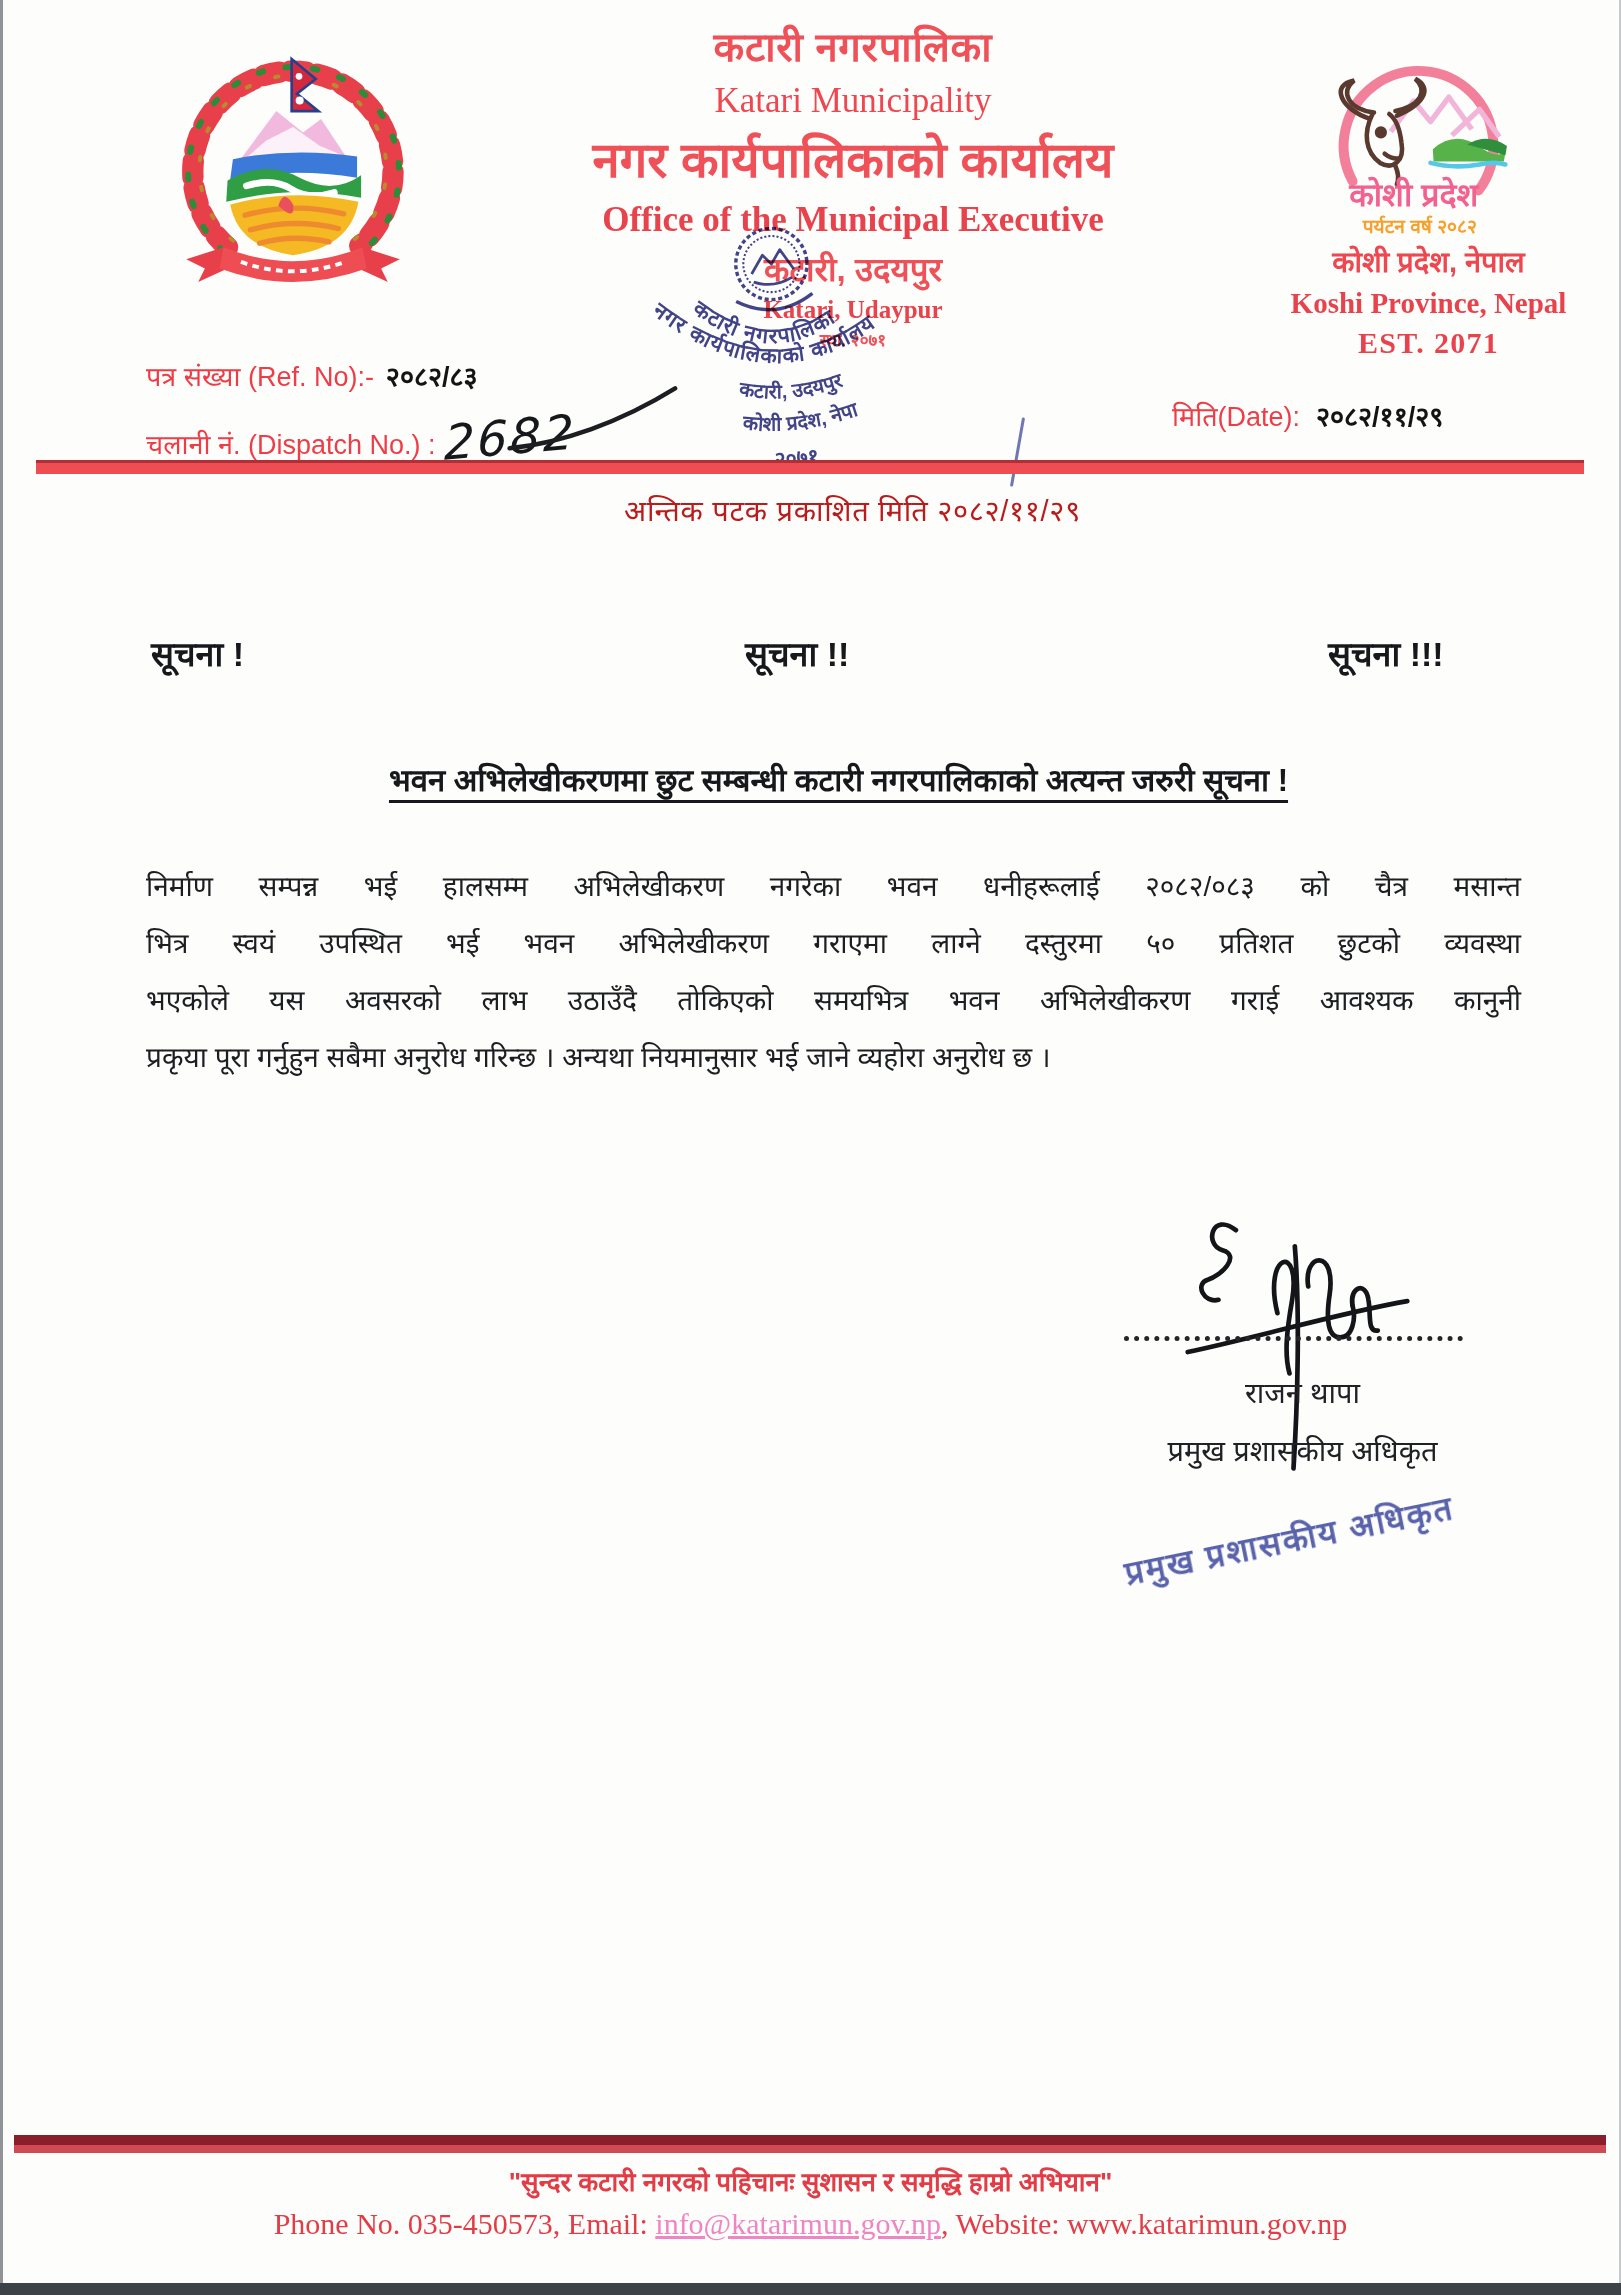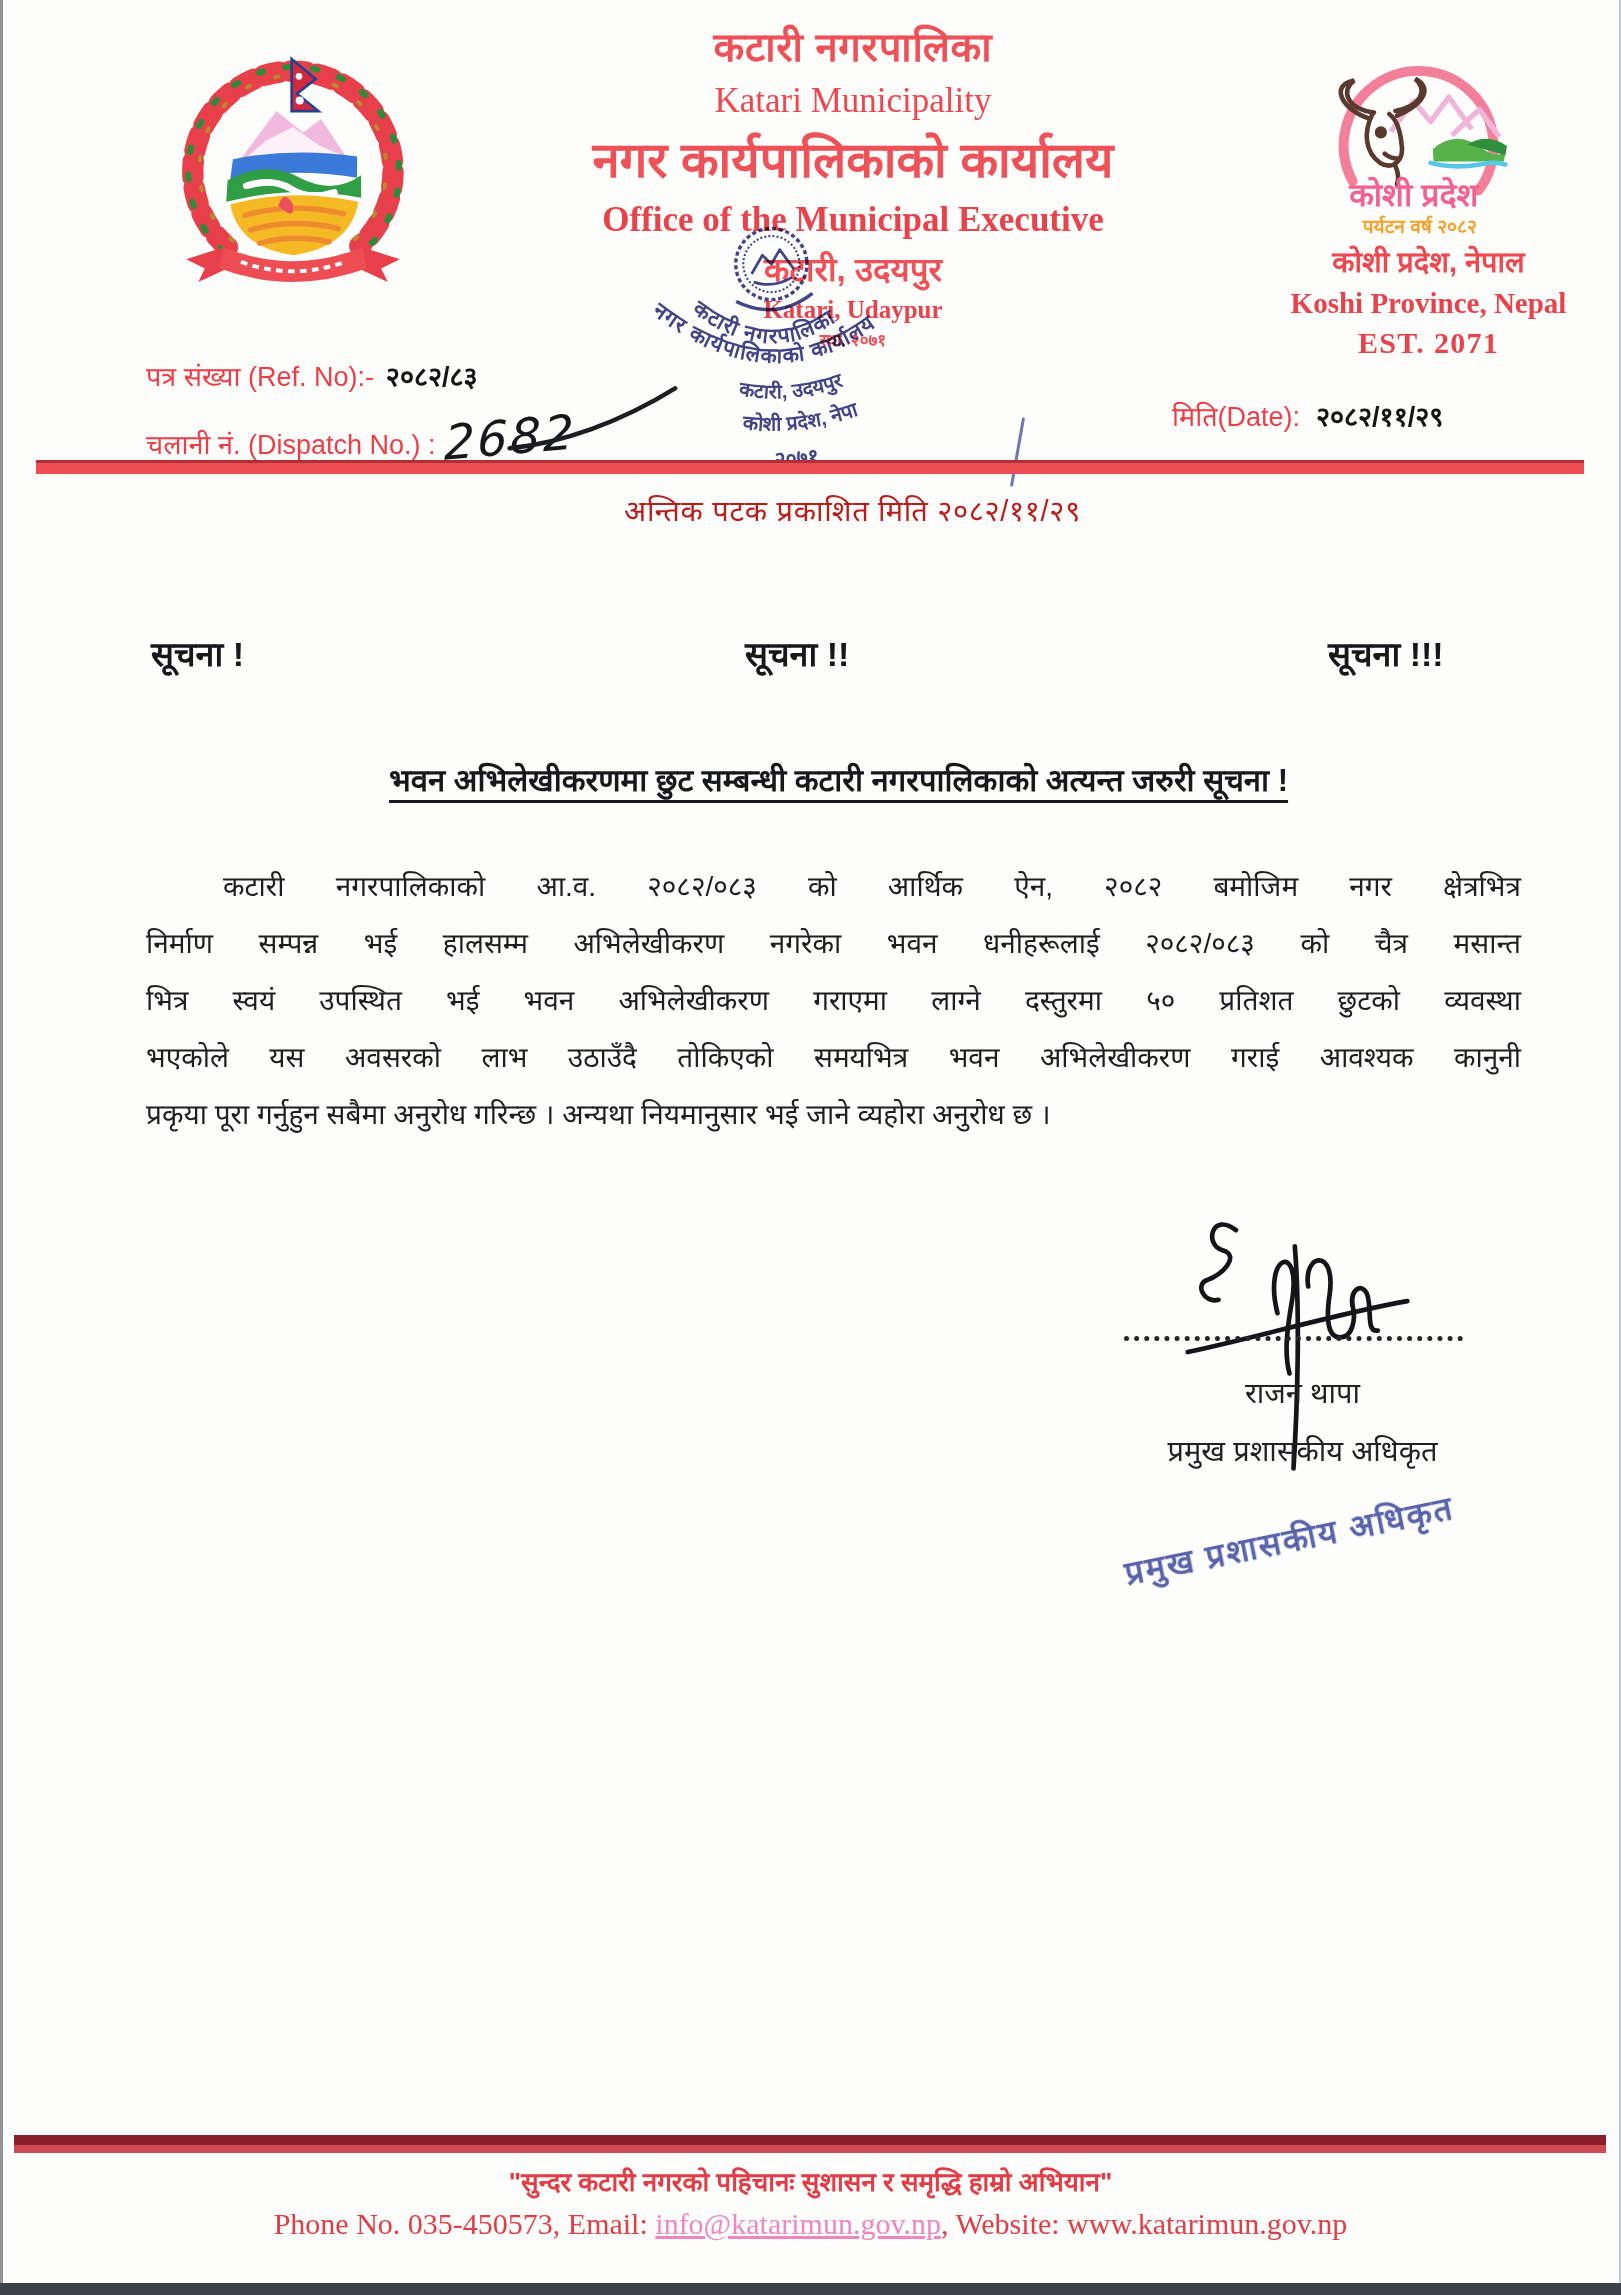--- a/index.html
+++ b/index.html
@@ -214,21 +214,20 @@
 
   <div class="abs published">अन्तिक पटक प्रकाशित मिति २०८२/११/२९</div>
 
   <div class="abs suchana" style="left:151px;top:630px;">सूचना !</div>
   <div class="abs suchana" style="left:745px;top:630px;">सूचना !!</div>
   <div class="abs suchana" style="left:1328px;top:630px;">सूचना !!!</div>
 
   <div class="abs heading">भवन अभिलेखीकरणमा छुट सम्बन्धी कटारी नगरपालिकाको अत्यन्त जरुरी सूचना !</div>
 
   <div class="abs body-block">
-    <div class="bline first">कटारी नगरपालिकाको आ.व. २०८२/०८३ को आर्थिक ऐन, २०८२ बमोजिम नगर क्षेत्रभित्र</div>
     <div class="bline">निर्माण सम्पन्न भई हालसम्म अभिलेखीकरण नगरेका भवन धनीहरूलाई २०८२/०८३ को चैत्र मसान्त</div>
     <div class="bline">भित्र स्वयं उपस्थित भई भवन अभिलेखीकरण गराएमा लाग्ने दस्तुरमा ५० प्रतिशत छुटको व्यवस्था</div>
     <div class="bline">भएकोले यस अवसरको लाभ उठाउँदै तोकिएको समयभित्र भवन अभिलेखीकरण गराई आवश्यक कानुनी</div>
     <div class="bline last">प्रकृया पूरा गर्नुहुन सबैमा अनुरोध गरिन्छ । अन्यथा नियमानुसार भई जाने व्यहोरा अनुरोध छ ।</div>
   </div>
 
   <div class="abs" style="left:1177px;top:1206px;width:241px;height:286px;pointer-events:none;">
     <svg viewBox="0 0 360 430" width="241" height="288">
       <g fill="none" stroke="#141518" stroke-width="7" stroke-linecap="round">
         <path d="M 88,36 C 52,8 40,58 68,66 C 96,74 66,104 46,110 C 26,116 40,146 62,140"></path>

